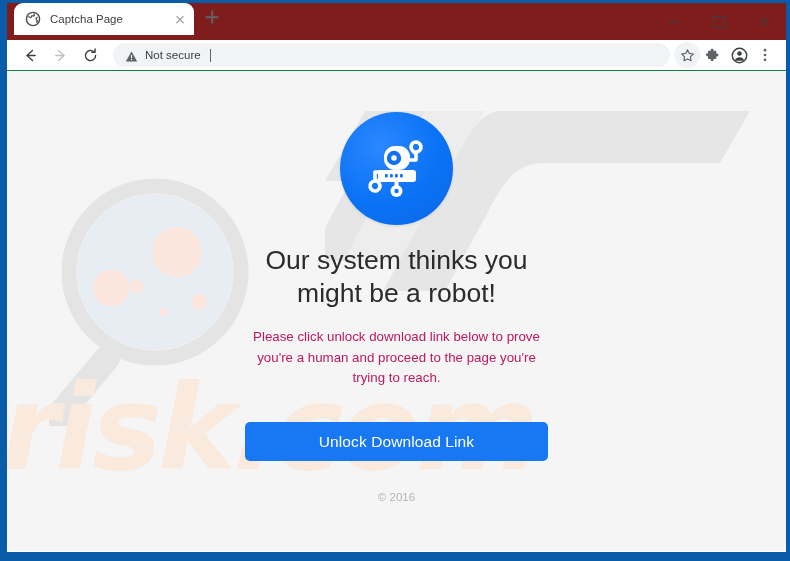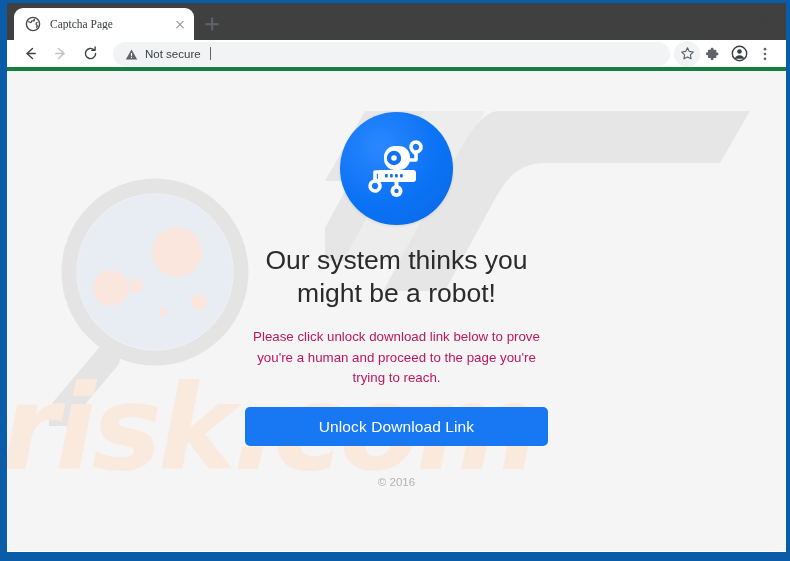--- a/index.html
+++ b/index.html
@@ -26,24 +26,23 @@
     width: 100%;
     height: 100%;
     background: #ffffff;
     overflow: hidden;
   }
 
   
   .tabstrip {
     position: relative;
     height: 37px;
-    background: #404040;
-    display: flex;
-    align-items: flex-end;
-    font-family: Liberation Serif, serif;
+    background: #7f1d1d;
+    display: flex;
+    align-items: flex-start;
   }
 
   .tab {
     position: relative;
     margin-left: 7px;
     width: 180px;
     height: 32px;
     background: #ffffff;
     border-radius: 9px 9px 0 0;
     display: flex;
@@ -132,21 +131,21 @@
   .wc-close::before { transform: translate(-50%,-50%) rotate(45deg); }
   .wc-close::after  { transform: translate(-50%,-50%) rotate(-45deg); }
 
   
   .toolbar {
     height: 31px;
     background: #ffffff;
     display: flex;
     align-items: center;
     padding: 0 8px 0 10px;
-    border-bottom: 4px solid #15803d;
+    border-bottom: 1px solid #15803d;
   }
 
   .navbtn {
     width: 26px; height: 26px;
     flex: 0 0 26px;
     display: flex;
     align-items: center;
     justify-content: center;
     margin-right: 4px;
   }
@@ -268,21 +267,21 @@
   .subtext {
     margin-top: 18px;
     font-size: 13.3px;
     color: #be185d;
     text-align: center;
     line-height: 1.53;
     max-width: 300px;
   }
 
   .unlock-btn {
-    margin-top: 19px;
+    margin-top: 34px;
     width: 303px;
     height: 39px;
     border: none;
     border-radius: 5px;
     background: #1877f2;
     color: #ffffff;
     font-family: "Liberation Sans", sans-serif;
     font-size: 15.5px;
     cursor: pointer;
     letter-spacing: .1px;

